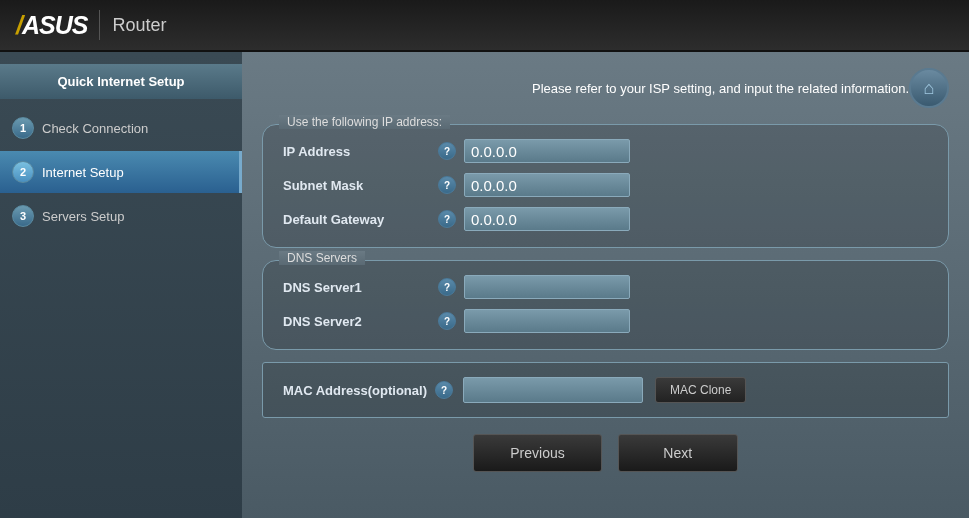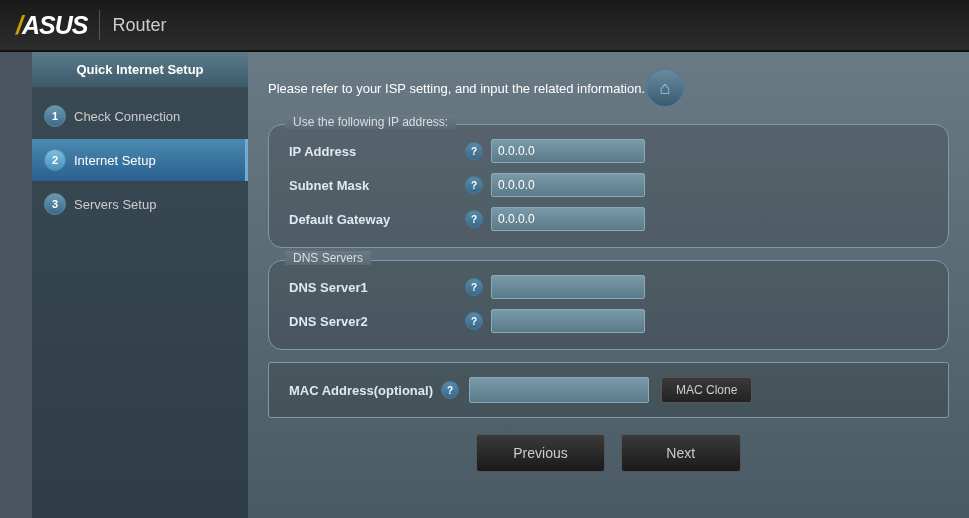--- a/index.html
+++ b/index.html
@@ -44,25 +44,24 @@
     }
 
     
     #layout {
       display: flex;
       height: calc(518px - 52px);
     }
 
     
     #sidebar {
-      width: 216px;
+      width: 242px;
       background: linear-gradient(to bottom, #3a4a54, #2e3d47);
-      padding-top: 0;
+      padding-top: 12px;
       flex-shrink: 0;
-      margin-left: 32px;
     }
     #quick-internet-setup {
       background: linear-gradient(to bottom, #5a7a8a, #3d5a6a);
       color: #fff;
       font-size: 13px;
       font-weight: bold;
       padding: 10px 14px;
       text-align: center;
       margin-bottom: 8px;
       cursor: pointer;
@@ -106,21 +105,21 @@
       background: linear-gradient(to bottom, #6a7a84, #4a5a64);
       padding: 16px 20px;
       overflow-y: auto;
       position: relative;
     }
 
     
     #top-bar {
       display: flex;
       align-items: center;
-      justify-content: flex-start;
+      justify-content: flex-end;
       margin-bottom: 16px;
     }
     #instruction-text {
       color: #fff;
       font-size: 13px;
     }
     #home-button {
       width: 40px;
       height: 40px;
       border-radius: 50%;
@@ -158,48 +157,48 @@
       align-items: center;
       margin-bottom: 10px;
     }
     .form-row:last-child {
       margin-bottom: 0;
     }
     .form-label {
       color: #e0e8f0;
       font-size: 13px;
       font-weight: bold;
-      width: 176px;
+      width: 155px;
       flex-shrink: 0;
     }
     .help-icon {
       width: 18px;
       height: 18px;
       border-radius: 50%;
       background: linear-gradient(to bottom, #5a8aaa, #3a6a8a);
       display: flex;
       align-items: center;
       justify-content: center;
       color: #fff;
       font-size: 10px;
       font-weight: bold;
       margin-right: 8px;
       flex-shrink: 0;
       cursor: pointer;
       border: 1px solid #4a7a9a;
     }
     .form-input {
-      width: 154px;
+      width: 166px;
       height: 24px;
       background: linear-gradient(to bottom, #7a9aaa, #5a7a8a);
       border: 1px solid #8aaabb;
       border-radius: 2px;
       padding: 2px 6px;
       color: #fff;
-      font-size: 12px;
+      font-size: 15px;
       outline: none;
     }
     .form-input::placeholder {
       color: rgba(255,255,255,0.4);
     }
 
     
     #mac-section {
       border: 1px solid #7a9aaa;
       background: rgba(0,0,0,0.15);

